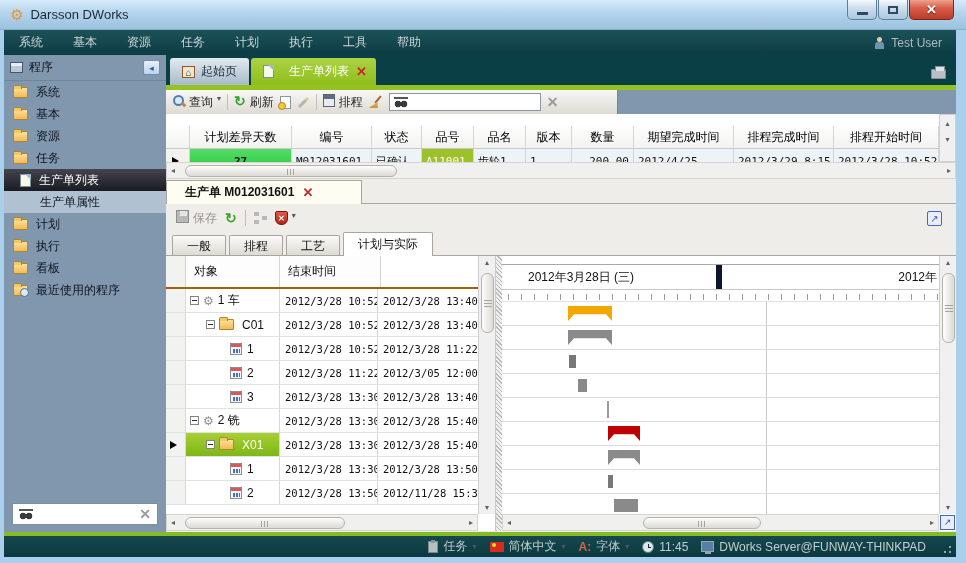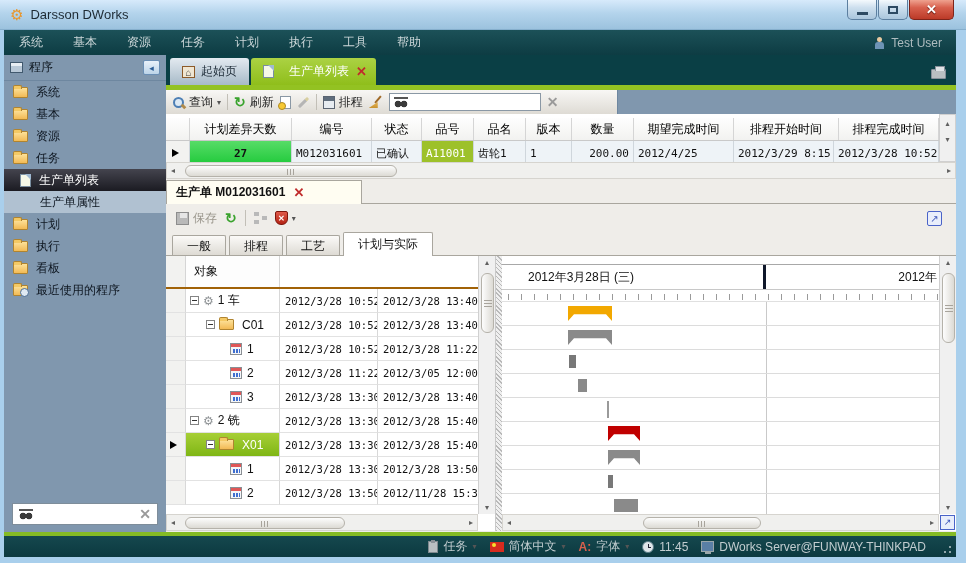--- a/index.html
+++ b/index.html
@@ -47,58 +47,58 @@
   .tab.active-green{background:linear-gradient(#abd243,#8fbe1b);color:#fff;gap:7px;padding-right:9px}
   .home-ico{width:13px;height:12px;border:1px solid #8c5a28;background:#efe6d2;color:#333;font-size:10px;line-height:11px;text-align:center}
   .tab-close{color:#c02b2b;font-weight:bold;font-size:13px;line-height:1}
   .printer-ico{position:absolute;right:10px;bottom:6px;width:15px;height:10px;background:#b9bfc2;border:1px solid #87909a;border-radius:1px}
   .printer-ico::before{content:"";position:absolute;left:3px;top:-4px;width:8px;height:4px;background:#dfe3e6;border:1px solid #87909a;border-bottom:none}
   .green-strip{position:absolute;left:0;top:30px;width:100%;height:5px;background:#93c222}
   
   .toolbar-row{position:absolute;left:0;top:35px;width:100%;height:24px;background:#8097ae;display:flex}
   .toolbar{width:452px;height:100%;background:linear-gradient(#f8f7f5,#dedbd4);border-right:1px solid #6e87a0;display:flex;align-items:center;padding:0 6px;gap:6px}
   .tb-sep{width:1px;height:16px;background:#c2bfb7}
-  .tb-btn{display:flex;align-items:center;gap:4px;color:#222}
+  .tb-btn{display:flex;align-items:flex-start;gap:4px;color:#222}
   .caret{font-size:8px;color:#555}
   .icon-search{width:13px;height:13px;position:relative;flex:0 0 auto}
   .icon-search::before{content:"";position:absolute;left:1px;top:1px;width:7px;height:7px;border:2px solid #4d7fb5;border-radius:50%;background:#dce9f4}
   .icon-search::after{content:"";position:absolute;left:9px;top:9px;width:5px;height:3px;background:#b08a4a;transform:rotate(45deg)}
   .icon-refresh{color:#3aa32e;font-weight:bold;font-size:14px;line-height:1}
   .icon-newdoc{width:11px;height:13px;background:#fff;border:1px solid #8a98a5;position:relative}
   .icon-newdoc::after{content:"";position:absolute;left:-3px;bottom:-2px;width:6px;height:6px;border-radius:50%;background:#f7c934;border:1px solid #b08a20}
   .icon-pencil{width:13px;height:3px;background:linear-gradient(90deg,#b5b5b5 75%,#d8cfa0 75%);transform:rotate(-45deg);border-radius:1px}
   .icon-calc{width:12px;height:13px;border:1px solid #5a6472;background:linear-gradient(#5f6d7c 0 4px,#e7ecf1 4px)}
   .icon-broom{width:14px;height:14px;position:relative}
   .icon-broom::before{content:"";position:absolute;left:8px;top:0;width:2px;height:9px;background:#a06a28;transform:rotate(40deg)}
   .icon-broom::after{content:"";position:absolute;left:0;top:7px;width:9px;height:6px;background:linear-gradient(#e8b85a,#c8922e);clip-path:polygon(0 100%,100% 0,100% 100%)}
   .tb-search{width:152px;height:18px;background:#fff;border:1px solid #8a98a5;display:flex;align-items:center;padding:0 4px}
   
   .grid{position:absolute;left:0;top:59px;width:100%;height:48px;background:#fff}
-  .grid-table{position:absolute;left:0;top:4px;width:773px;height:64px}
+  .grid-table{position:absolute;left:0;top:12px;width:773px;height:64px}
   .g-hrow{display:flex;height:23px;background:linear-gradient(#fefefe,#f2f2f0);border-bottom:1px solid #c9c9c9}
   .g-hcell{border-right:1px solid #d5d5d5;display:flex;align-items:center;justify-content:center;color:#000;overflow:hidden;white-space:nowrap}
   .g-drow{display:flex;height:25px;background:#eef3f7}
   .g-dcell{border-right:1px solid #cfd6dc;border-bottom:1px solid #cfd6dc;display:flex;align-items:center;padding:0 4px;font-family:"DejaVu Sans Mono",monospace;font-size:11px;overflow:hidden;white-space:nowrap}
   .c0{width:24px}.c1{width:102px}.c2{width:80px}.c3{width:50px}.c4{width:52px}.c5{width:52px}.c6{width:46px}.c7{width:62px}.c8{width:100px}.c9{width:100px}.c10{width:105px}
   .g-dcell.c0{background:#f2f2f0;justify-content:center}
   .marker{width:0;height:0;border:4px solid transparent;border-left:7px solid #000}
   .cell-green{background:linear-gradient(#57dc67,#1fc93a);justify-content:center;font-weight:bold}
   .cell-olive{background:#9dc12a;color:#fff}
   .num{justify-content:flex-end}
   .gv-scroll{position:absolute;right:0;top:0;width:17px;height:48px;background:#f0f0f0;border:1px solid #d0d0d0;display:flex;flex-direction:column;align-items:center;color:#606060;font-size:8px}
   .gv-scroll span{height:16px;display:flex;align-items:center}
   .hscroll{background:#f0f0ee;border:1px solid #d6d4cf;display:flex;align-items:center;color:#606060;font-size:8px;position:relative}
   .grid-hscroll{position:absolute;left:0;top:107px;width:100%;height:17px}
   .hthumb{position:absolute;top:2px;height:12px;background:linear-gradient(#fdfdfd,#dcdad4);border:1px solid #b5b2aa;border-radius:6px}
   .hthumb::after{content:"";position:absolute;left:50%;top:3px;width:9px;height:6px;margin-left:-4px;background:repeating-linear-gradient(90deg,#a8a49c 0 1px,transparent 1px 3px)}
   .hscroll .arrow-l{position:absolute;left:4px}.hscroll .arrow-r{position:absolute;right:4px}
   
   .detail{position:absolute;left:0;top:124px;width:100%;height:353px;background:#efede9}
   .doc-row{height:25px;position:relative;border-bottom:1px solid #a9a69e}
-  .doc-tab{position:absolute;left:0;top:1px;height:24px;width:196px;background:#fffdf2;border:1px solid #a9a69e;border-bottom:none;display:flex;align-items:center;gap:8px;padding:0 9px;font-weight:bold;font-size:12px}
+  .doc-tab{position:absolute;left:0;top:1px;height:24px;width:196px;background:#fffdf2;border:1px solid #a9a69e;border-bottom:none;display:flex;align-items:center;gap:8px;padding:0 18px;font-weight:bold;font-size:12px}
   .d-toolbar{height:28px;display:flex;align-items:center;gap:8px;padding:0 10px;position:relative}
   .disk-ico{width:13px;height:13px;background:#b9b9b9;border:1px solid #8d8d8d;position:relative}
   .disk-ico::before{content:"";position:absolute;left:3px;top:0;width:7px;height:5px;background:#e6e6e6}
   .dis{color:#9a968c}
   .node-ico{width:13px;height:12px;background:
     linear-gradient(#b9b9b9,#b9b9b9) 0 0/5px 4px no-repeat,
     linear-gradient(#b9b9b9,#b9b9b9) 0 8px/5px 4px no-repeat,
     linear-gradient(#b9b9b9,#b9b9b9) 8px 4px/5px 4px no-repeat}
   .shield-ico{width:13px;height:14px;background:linear-gradient(#e05a4a,#b42314);border:1px solid #7e160c;border-radius:2px 2px 6px 6px;color:#fff;font-size:8px;font-weight:bold;display:flex;align-items:center;justify-content:center}
   .extlink{position:absolute;right:14px;top:7px;width:15px;height:15px;border:1px solid #4a63c8;background:#e9eefb;color:#3a53b8;font-size:10px;line-height:13px;text-align:center;border-radius:2px}
@@ -125,21 +125,21 @@
   .tree-vscroll{position:absolute;right:0;top:0;width:17px;bottom:17px;background:#f0f0f0;border-left:1px solid #d0d0d0;display:flex;flex-direction:column;align-items:center;color:#606060;font-size:8px;padding:2px 0}
   .vthumb{width:13px;height:60px;background:linear-gradient(90deg,#fdfdfd,#dcdad4);border:1px solid #b5b2aa;border-radius:6px;margin:6px 0;position:relative}
   .vthumb::after{content:"";position:absolute;top:50%;left:2px;width:8px;height:7px;margin-top:-3px;background:repeating-linear-gradient(#a8a49c 0 1px,transparent 1px 3px)}
   .tree-hscroll{position:absolute;left:0;bottom:0;right:17px;height:17px}
   
   .gantt-pane{flex:1;position:relative;background:#fff}
   .splitter{width:6px;background:repeating-linear-gradient(45deg,#b9b9b9 0 1px,#efefef 1px 3px)}
   .g-chart{position:absolute;left:0;top:0;right:17px;bottom:17px;overflow:hidden}
   .g-topspace{height:8px}
   .g-days{display:flex;height:26px;border-top:1px solid #a8a8a8;border-bottom:1px solid #c8c8c8}
-  .g-day1{width:264px;border-right:3px solid #0f172a;display:flex;align-items:center;padding-left:26px}
+  .g-day1{width:220px;border-right:6px solid #0f172a;display:flex;align-items:center;padding-left:26px}
   .g-day2{flex:1;display:flex;align-items:center;justify-content:flex-end;padding-right:2px;overflow:hidden;white-space:nowrap}
   .g-ticks{height:12px;position:relative;border-bottom:1px solid #e0e0e0}
   .g-ticks::after{content:"";position:absolute;left:6px;right:0;top:4px;height:6px;background:repeating-linear-gradient(90deg,#9a9a9a 0 1px,transparent 1px 13px)}
   .g-rows{position:relative}
   .g-dayline{position:absolute;left:264px;top:0;bottom:0;width:1px;background:#c9c9c9}
   .gantt-row{position:relative;height:24px;border-bottom:1px solid #dcdcdc}
   .gbar{position:absolute}
   .gbar.task{top:5px;height:13px}
   .gbar.summary{top:4px;height:15px;clip-path:polygon(0 0,100% 0,100% 100%,calc(100% - 6px) 55%,6px 55%,0 100%)}
   .gbar.milestone{top:3px;height:17px}
@@ -304,22 +304,22 @@
       <div class="g-hrow">
         <div class="g-hcell c0"></div>
         <div class="g-hcell c1">计划差异天数</div>
         <div class="g-hcell c2">编号</div>
         <div class="g-hcell c3">状态</div>
         <div class="g-hcell c4">品号</div>
         <div class="g-hcell c5">品名</div>
         <div class="g-hcell c6">版本</div>
         <div class="g-hcell c7">数量</div>
         <div class="g-hcell c8">期望完成时间</div>
+        <div class="g-hcell c9">排程完成时间</div>
         <div class="g-hcell c10">排程开始时间</div>
-        <div class="g-hcell c9">排程完成时间</div>
       </div>
       <div class="g-drow">
         <div class="g-dcell c0">
             <span class="marker"></span>
           </div>
         <div class="g-dcell c1 cell-green">27</div>
         <div class="g-dcell c2">M012031601</div>
         <div class="g-dcell c3">已确认</div>
         <div class="g-dcell c4 cell-olive">A11001</div>
         <div class="g-dcell c5">齿轮1</div>
@@ -372,20 +372,21 @@
       <div class="d-tab">工艺</div>
       <div class="d-tab on">计划与实际</div>
     </div>
 
     <div class="d-content">
 
       <div class="tree-pane">
         <div class="t-hrow">
           <div class="t-hcell tm"></div>
           <div class="t-hcell tobj">对象</div>
+          <div class="t-hcell ten">结束时间</div>
         </div>
 
         <div class="t-row">
           <div class="t-cell tm"></div>
           <div class="t-cell tobj lvl0">
               <span class="expander"></span>
               <span class="gear-gray">⚙</span>
               <span>1 车</span>
             </div>
           <div class="t-cell tst time">2012/3/28 10:52</div>

